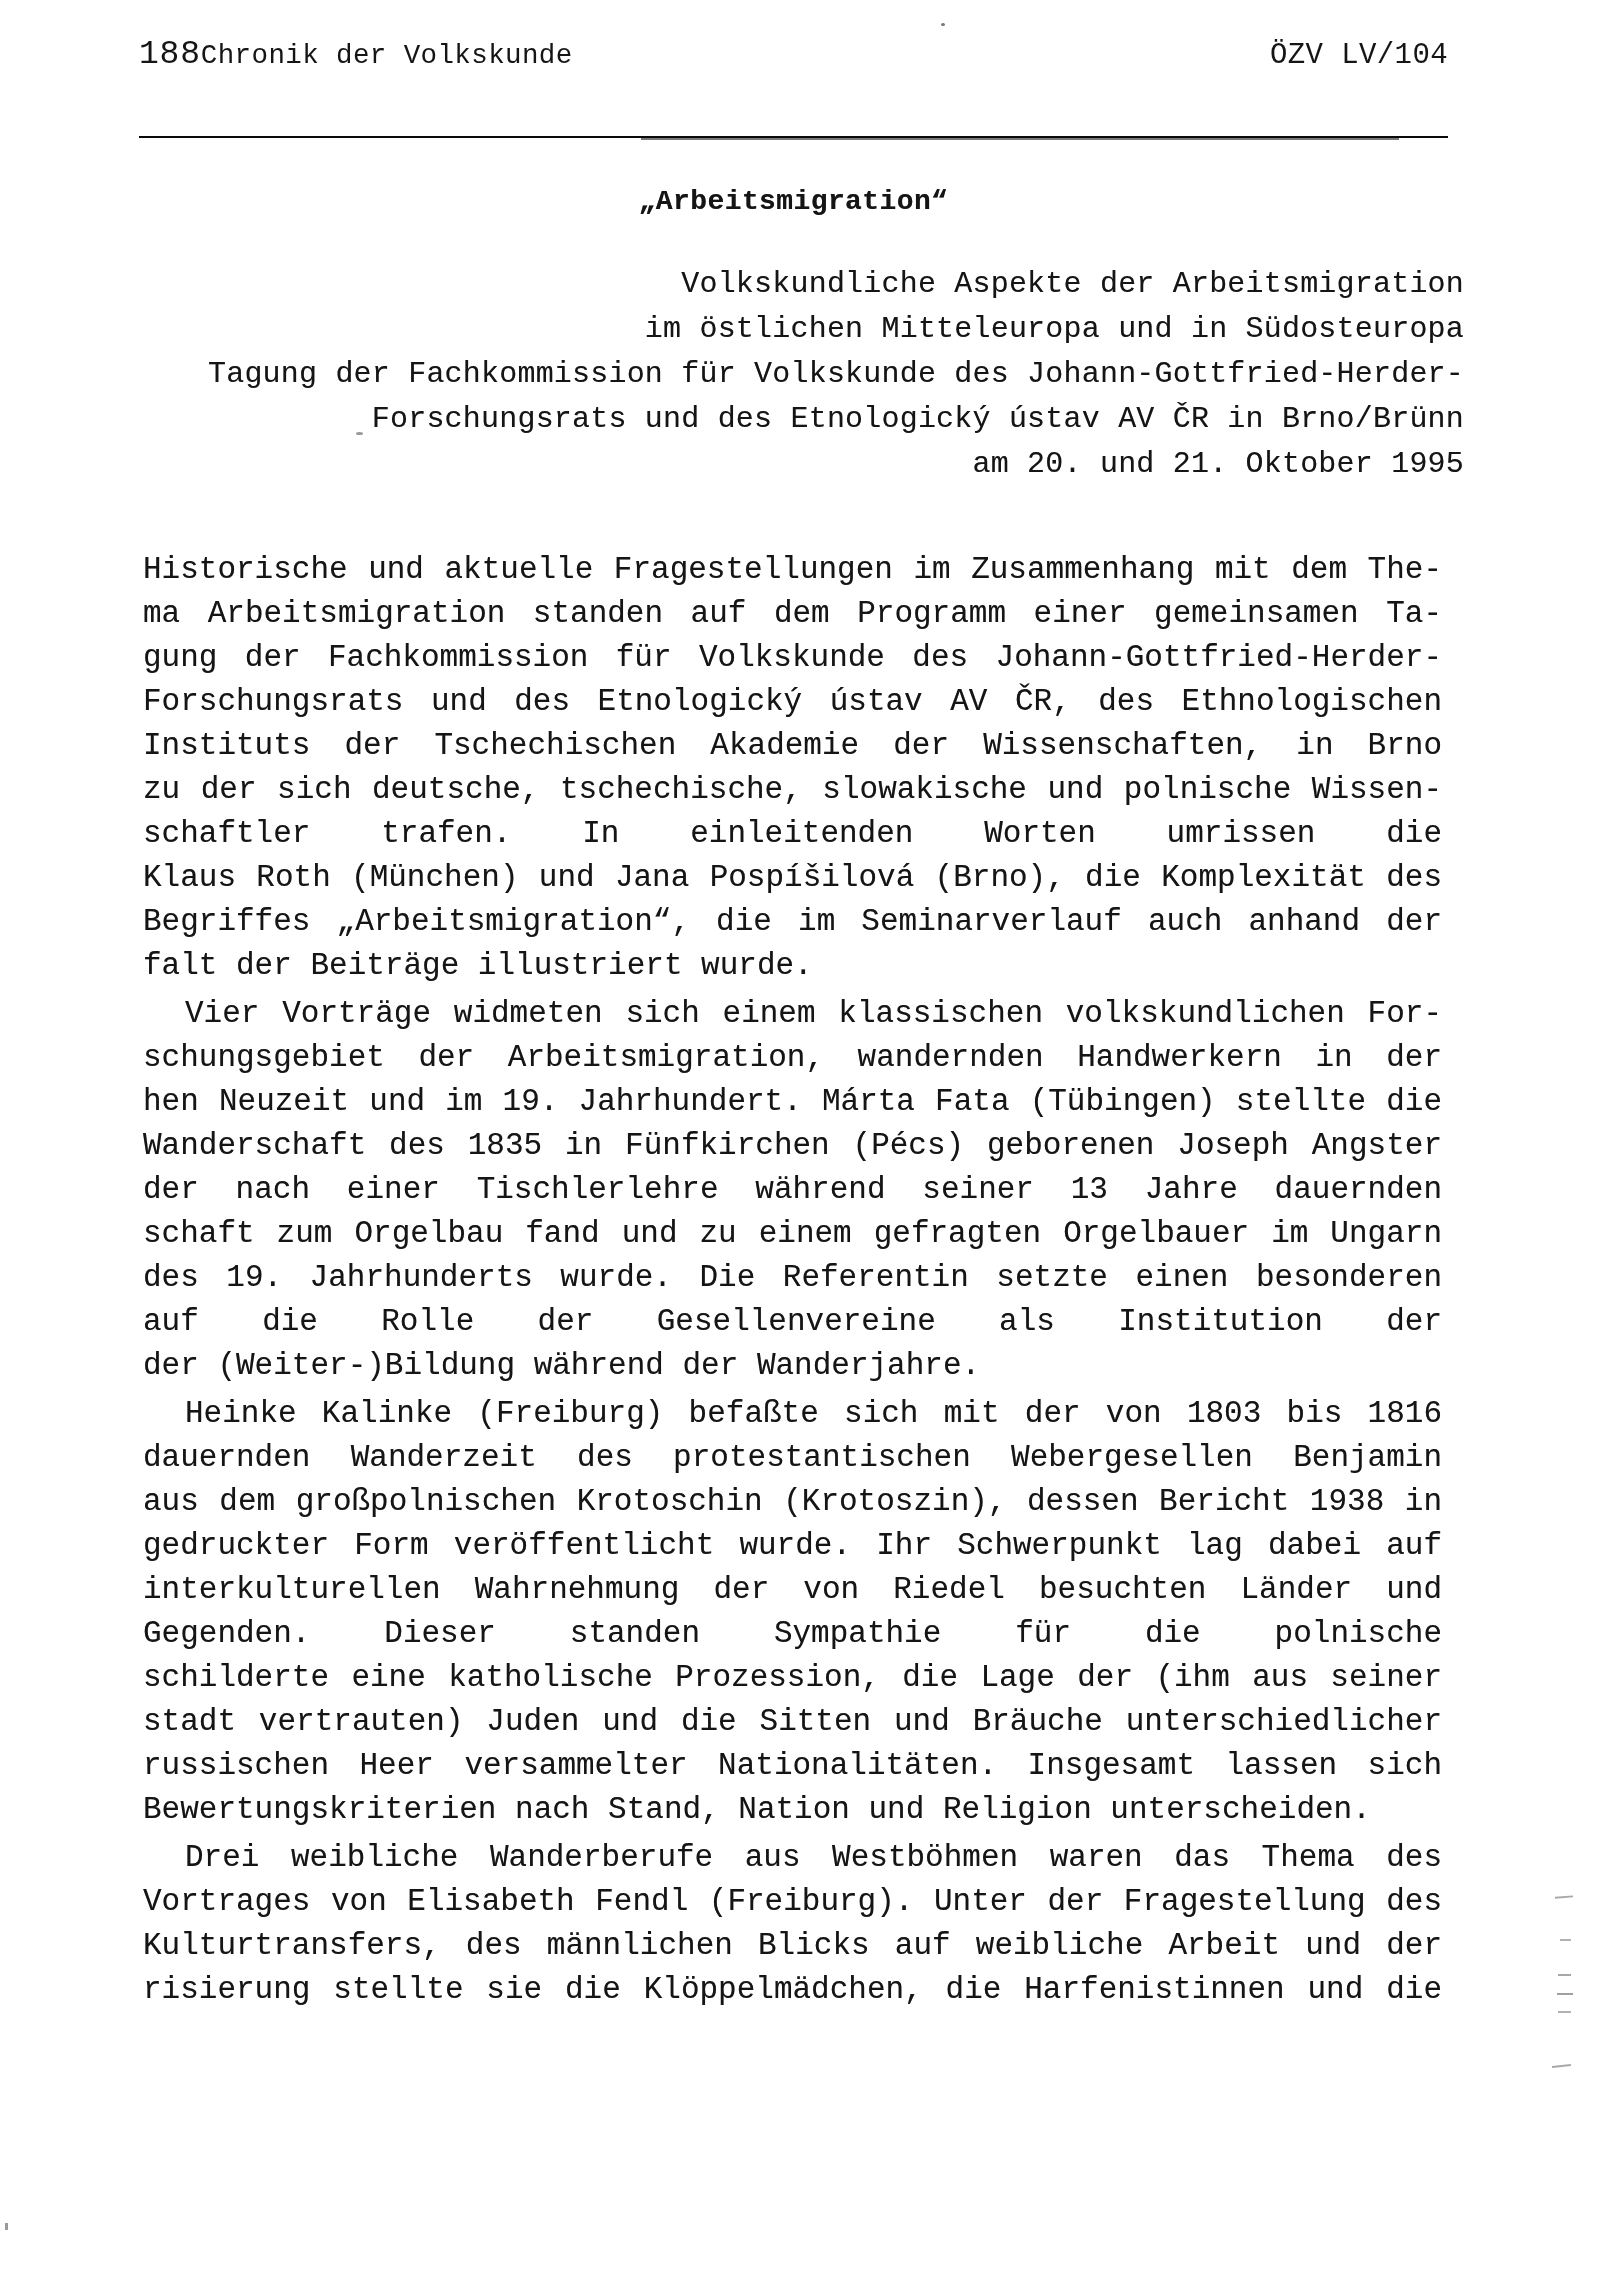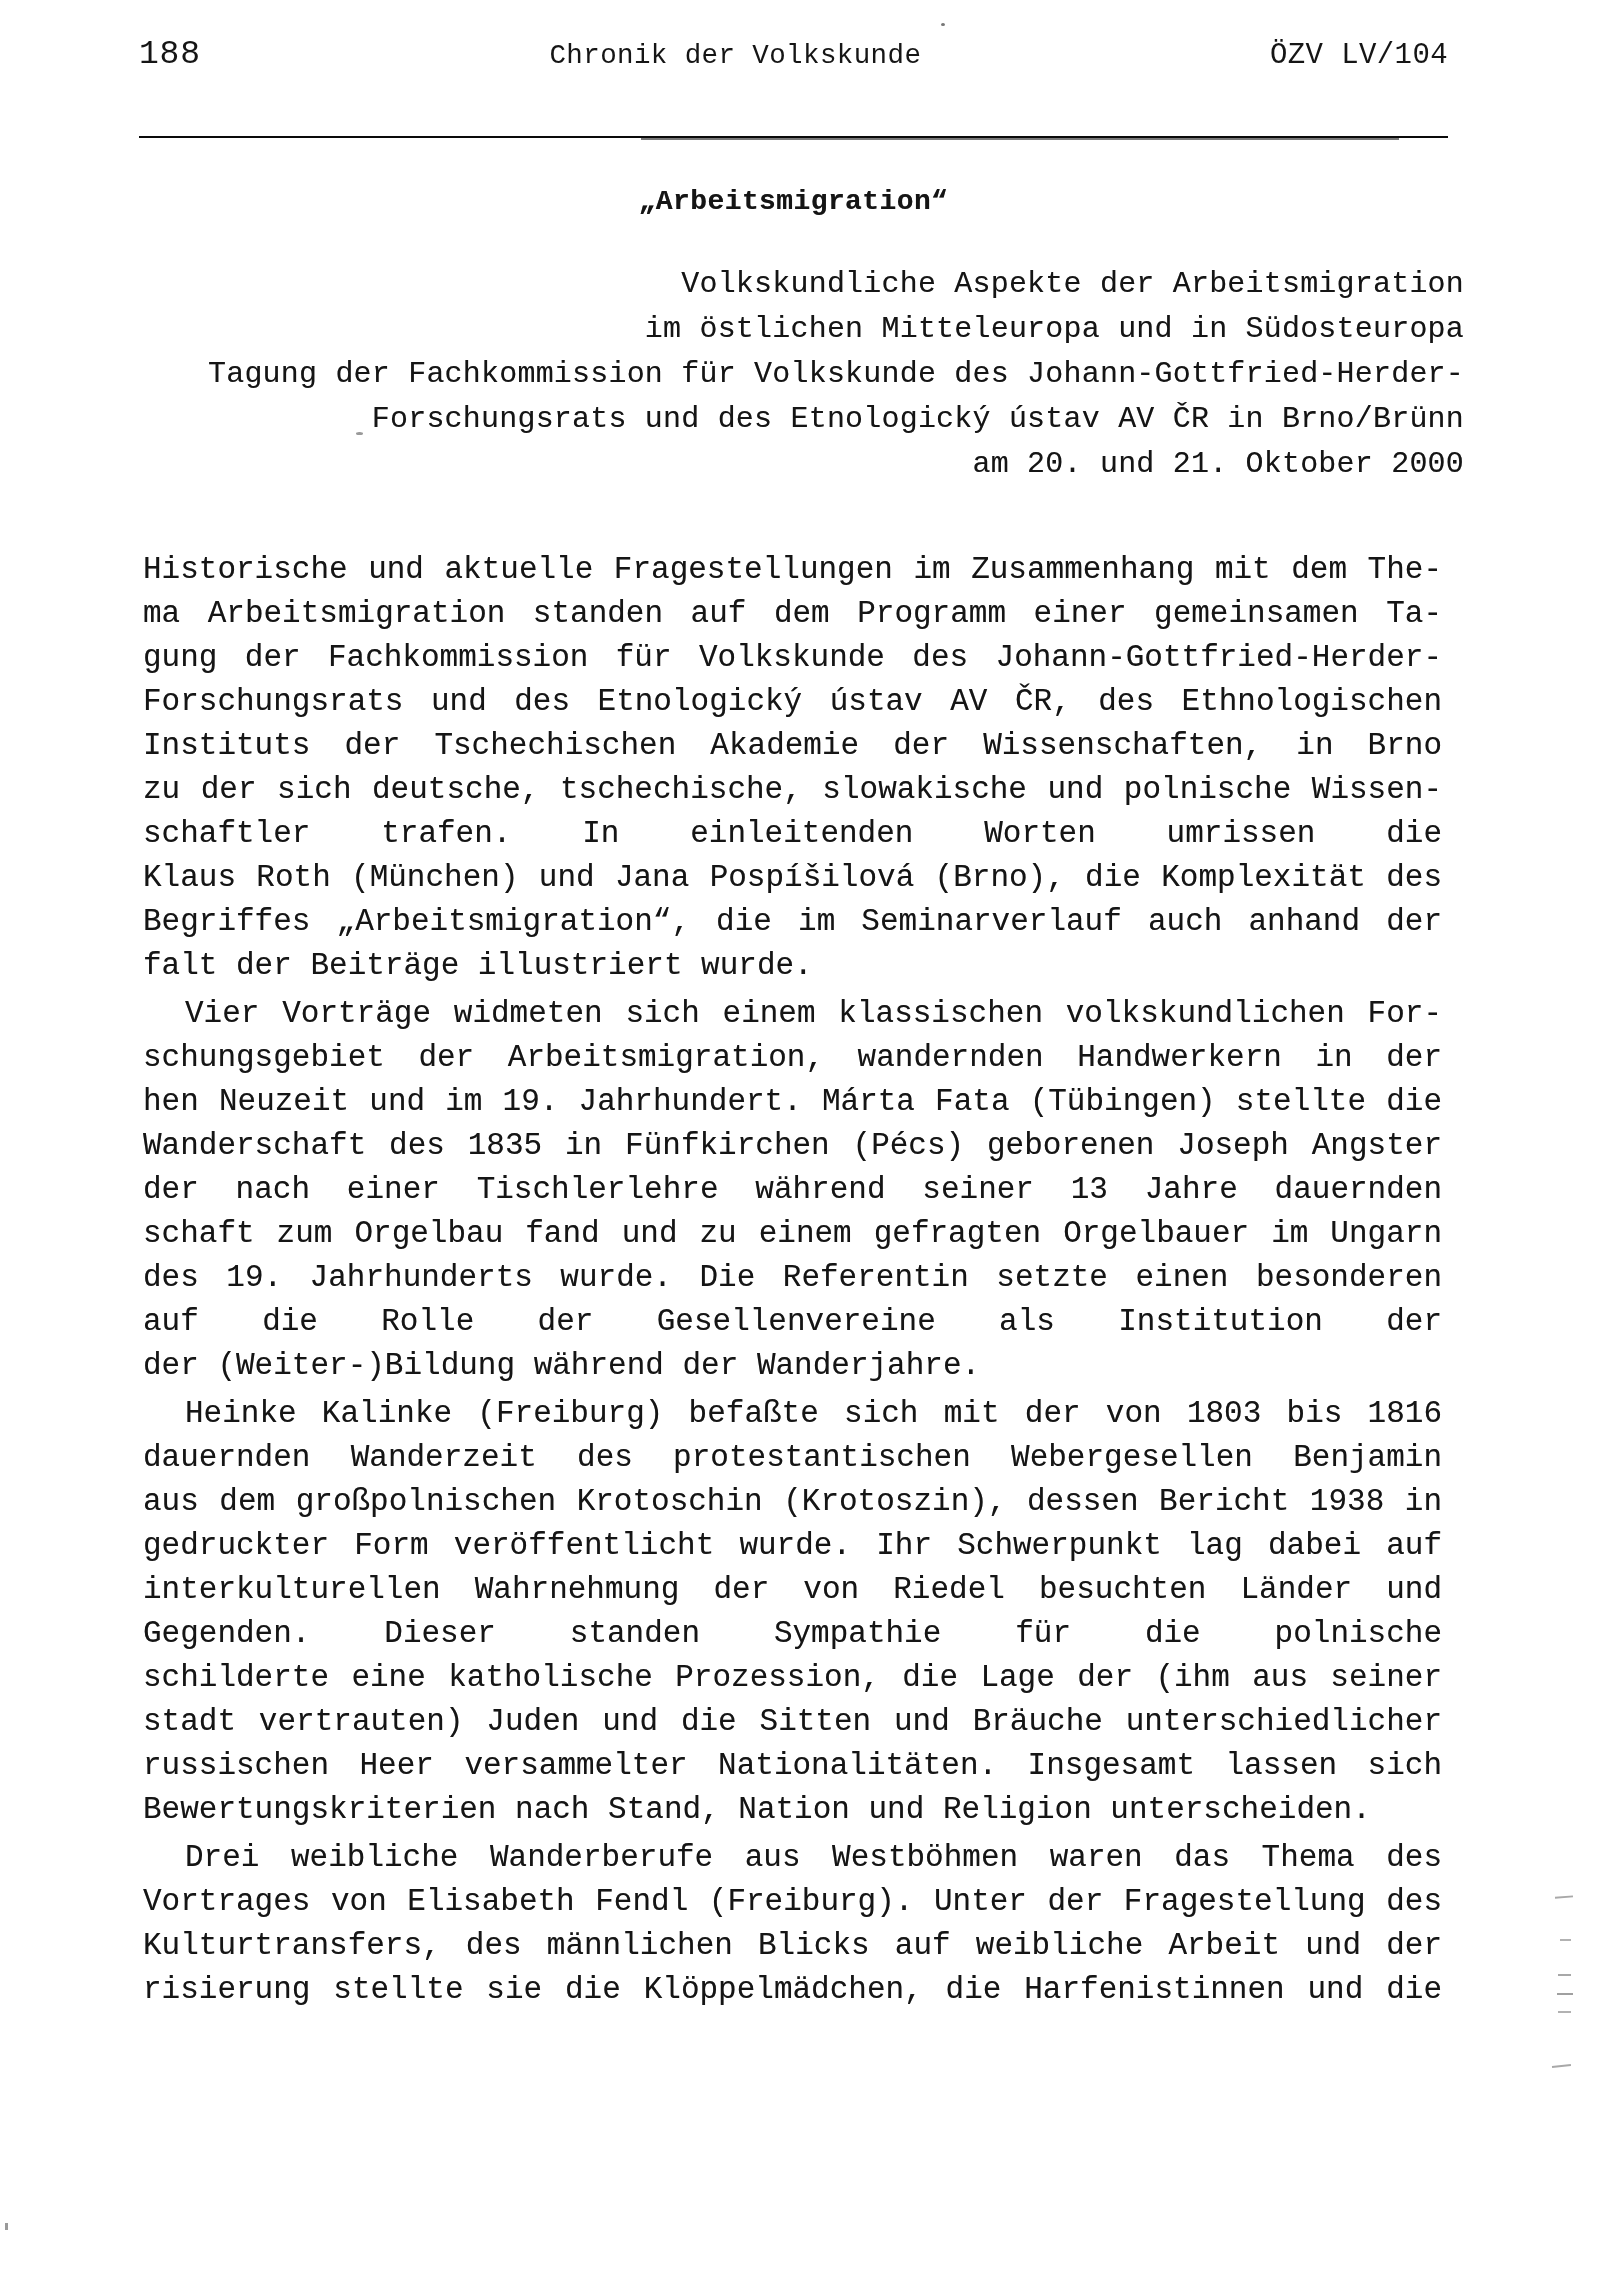--- a/index.html
+++ b/index.html
@@ -15,21 +15,21 @@
   
   .running-head {
     position: absolute;
     left: 139px;
     right: 170px;
     top: 36px;
     display: flex;
     align-items: baseline;
   }
   .page-number { font-size: 33px; letter-spacing: 0.8px; }
-  .journal-title { flex: 1; text-align: center; font-size: 27.5px; letter-spacing: 0.4px; }
+  .journal-title { flex: 1; font-size: 27.5px; letter-spacing: 0.4px; }
   .issue-label { font-size: 29px; letter-spacing: 0.4px; }
   .head-rule {
     position: absolute;
     left: 139px;
     width: 1309px;
     top: 136px;
     height: 2.4px;
     background: #0a0a0a;
   }
   .head-rule::after {
@@ -108,21 +108,21 @@
   </div>
   <div class="head-rule"></div>
 
   <div class="article-title">„Arbeitsmigration“</div>
 
   <div class="subtitle">
       <div class="subtitle-line">Volkskundliche Aspekte der Arbeitsmigration</div>
       <div class="subtitle-line">im östlichen Mitteleuropa und in Südosteuropa</div>
       <div class="subtitle-line">Tagung der Fachkommission für Volkskunde des Johann-Gottfried-Herder-</div>
       <div class="subtitle-line">Forschungsrats und des Etnologický ústav AV ČR in Brno/Brünn</div>
-      <div class="subtitle-line">am 20. und 21. Oktober 2000</div>
+      <div class="subtitle-line">am 20. und 21. Oktober 1995</div>
     </div>
 
   <div class="article-body">
       <div class="paragraph">
         <div class="line">Historische und aktuelle Fragestellungen im Zusammenhang mit dem The-</div>
         <div class="line">ma Arbeitsmigration standen auf dem Programm einer gemeinsamen Ta-</div>
         <div class="line">gung der Fachkommission für Volkskunde des Johann-Gottfried-Herder-</div>
         <div class="line">Forschungsrats und des Etnologický ústav AV ČR, des Ethnologischen</div>
         <div class="line">Instituts der Tschechischen Akademie der Wissenschaften, in Brno (Brünn),</div>
         <div class="line">zu der sich deutsche, tschechische, slowakische und polnische Wissen-</div>

